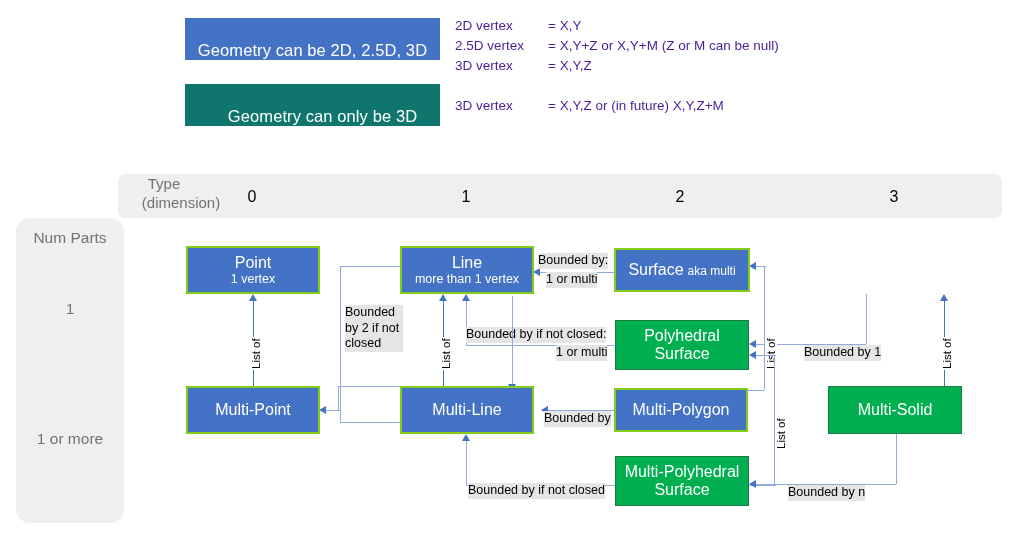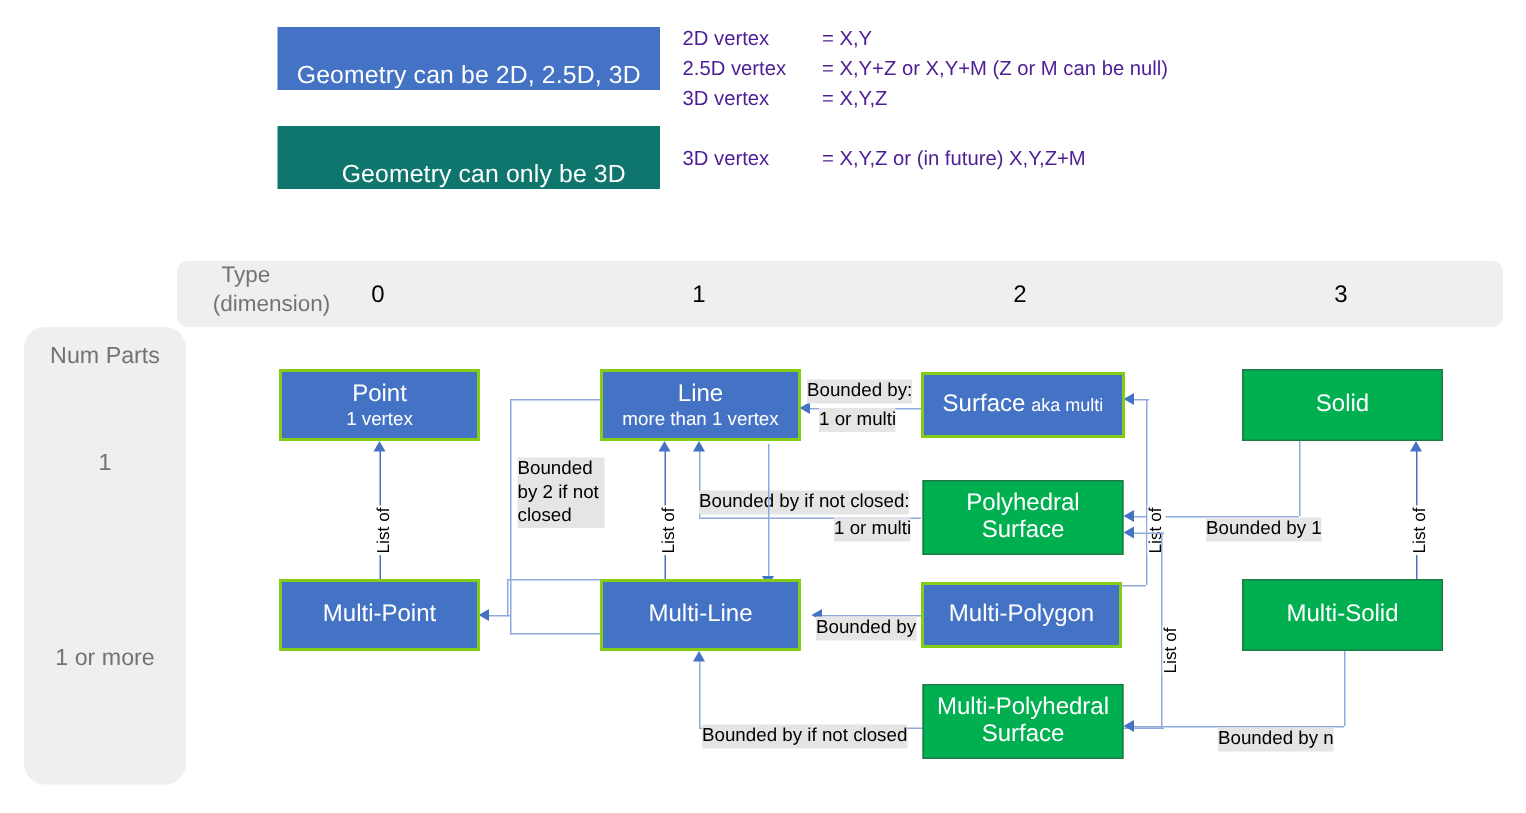--- a/index.html
+++ b/index.html
@@ -136,21 +136,21 @@
   <div class="elabel" style="left:544px;top:411px;">Bounded by</div>
 
   <div class="ln lnh lnl" style="left:466px;top:485px;width:150px;"></div>
   <div class="ln lnv lnl" style="left:466px;top:440px;height:45px;"></div>
   <div class="arrow ar-up" style="left:461.5px;top:434px;"></div>
   <div class="elabel" style="left:468px;top:483px;">Bounded by if not closed</div>
 
   <div class="ln lnv lnl" style="left:896px;top:434px;height:50px;"></div>
   <div class="ln lnh lnl" style="left:756px;top:484px;width:140px;"></div>
   <div class="arrow ar-left" style="left:749px;top:479.5px;"></div>
-  <div class="elabel" style="left:812px;top:485px;">Bounded by n</div>
+  <div class="elabel" style="left:788px;top:485px;">Bounded by n</div>
 
   <div class="ln lnv lnl" style="left:512px;top:296px;height:90px;"></div>
   <div class="arrow ar-down" style="left:507.5px;top:384px;"></div>
 
   <div class="ln lnv lnl" style="left:338px;top:386px;height:24px;"></div>
   <div class="ln lnh lnl" style="left:326px;top:410px;width:14px;"></div>
   <div class="arrow ar-left" style="left:319px;top:405.5px;"></div>
   <div class="ln lnh lnl" style="left:338px;top:386px;width:66px;"></div>
 
   <div class="node blue" style="left:186px;top:246px;width:134px;height:48px;">
@@ -163,23 +163,20 @@
     <span class="t2">more than 1 vertex</span>
   </div>
 
   <div class="node blue" style="left:614px;top:248px;width:136px;height:44px;">
     <span class="inline-row">
       <span class="t1">Surface</span>
       <span class="t2">aka multi</span>
     </span>
   </div>
 
-  <div class="node green" style="left:828px;top:246px;width:134px;height:48px;">
-    <span class="t1">Solid</span>
-  </div>
 
   <div class="node green" style="left:615px;top:320px;width:134px;height:50px;">
     <span class="t1">Polyhedral</span>
     <span class="t1">Surface</span>
   </div>
 
   <div class="node blue" style="left:186px;top:386px;width:134px;height:48px;">
     <span class="t1">Multi-Point</span>
   </div>
 

